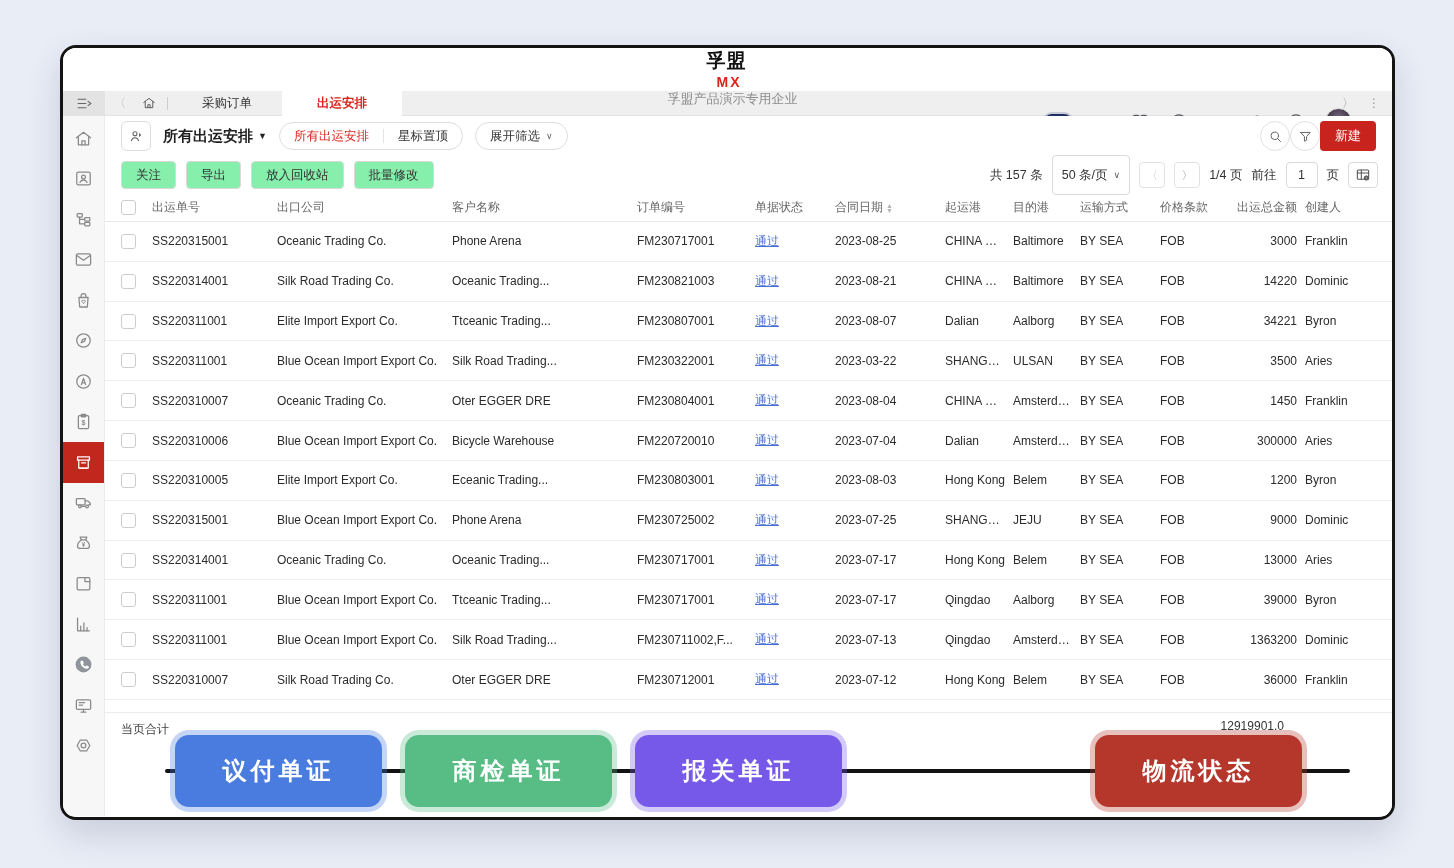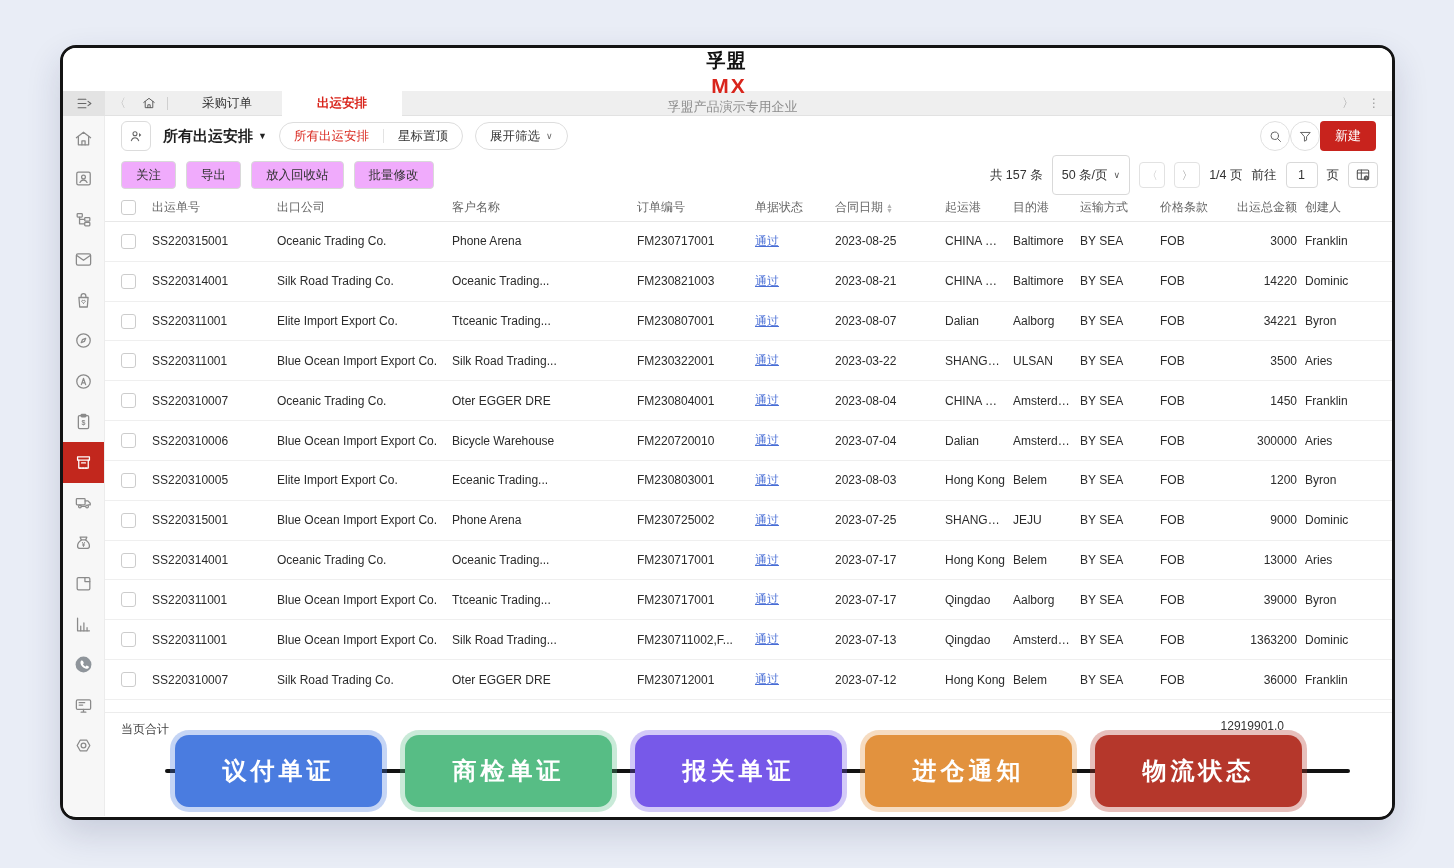--- a/index.html
+++ b/index.html
@@ -7,21 +7,21 @@
   body { background:#e9edf6; font-family:"Liberation Sans","DejaVu Sans",sans-serif; color:#333; }
 
   
   .window { position:absolute; left:60px; top:45px; width:1335px; height:775px;
     background:#fff; border:3px solid #141414; border-radius:16px; overflow:hidden;
     box-shadow:0 14px 34px rgba(30,40,80,.16); }
 
   
   .app-header { height:43px; display:flex; align-items:center; padding:0 16px 0 14px; background:#fff;flex-direction:column; }
   .logo-cn { font-size:19px; font-weight:900; color:#111; letter-spacing:1px; }
-  .logo-mx { font-size:21px; font-weight:700; color:#d9251c; letter-spacing:2px; margin-left:5px; }
+  .logo-mx { font-size:14px; font-weight:700; color:#d9251c; letter-spacing:2px; margin-left:5px; }
   .company { font-size:13px; color:#8d8d8d; margin-left:12px; }
   .hd-right { margin-left:auto; display:flex; align-items:center; gap:19px; }
   .hd-ic { width:20px; height:20px; color:#5a5f66; display:flex; align-items:center; justify-content:center; position:relative; }
   .hd-ic svg { width:20px; height:20px; }
   .ai-pill { background:#1e2f66; color:#fff; font-size:9px; font-weight:700; border-radius:9px;
     padding:3px 9px; letter-spacing:.5px; box-shadow:0 0 0 2px rgba(30,47,102,.18); }
   .avatar { width:27px; height:27px; border-radius:50%;
     background:radial-gradient(circle at 50% 35%, #7a6a80 0%, #4a3f50 45%, #221d28 100%);
     border:1px solid #d8d8d8; }
   .chev-dn { color:#888; font-size:10px; }
@@ -62,21 +62,21 @@
   .pill.expand { padding:6px 14px; gap:6px; color:#333; }
   .pill .vchev { font-size:9px; color:#666; }
   .filter-right { margin-left:auto; display:flex; align-items:center; }
   .circ-btn { width:30px; height:30px; border:1px solid #e0e0e0; border-radius:50%; background:#fff;
     display:flex; align-items:center; justify-content:center; color:#666; }
   .circ-btn svg { width:15px; height:15px; }
   .btn-create { background:#c8231d; color:#fff; font-size:13px; border-radius:4px; padding:6px 15px; font-weight:500; }
 
   
   .toolbar { height:38px; display:flex; align-items:center; padding:0 14px 0 16px; gap:10px; }
-  .tb-btn { height:28px; padding:0 14px; border:1px solid #d9d9d9; border-radius:4px; background:#f0abfc;
+  .tb-btn { height:28px; padding:0 14px; border:1px solid #d9d9d9; border-radius:4px; background:#86efac;
     font-size:12.5px; color:#333; display:flex; align-items:center; }
   .tb-right { margin-left:auto; display:flex; align-items:center; gap:9px; font-size:12.5px; color:#333; }
   .pgsize { height:40px; border:1px solid #d9d9d9; border-radius:4px; padding:0 9px; display:flex;
     align-items:center; gap:6px; background:#fff; }
   .pgsize .vchev { font-size:9px; color:#555; }
   .nav-btn { width:26px; height:26px; border:1px solid #e2e2e2; border-radius:4px; background:#fff;
     display:flex; align-items:center; justify-content:center; color:#c0c0c0; font-size:11px; }
   .nav-btn.next { color:#8a8a8a; }
   .goto-input { width:32px; height:26px; border:1px solid #d9d9d9; border-radius:4px; text-align:center;
     font-size:12.5px; color:#333; font-family:inherit; }
@@ -678,16 +678,15 @@
         <span class="sum-total">12919901.0</span>
       </div>
     </div>
   </div>
 
   <div class="flow-layer">
     <div class="flow-line"></div>
   <div class="flow-btn" style="left: 112px; background: rgb(74, 124, 224); box-shadow: rgba(74, 124, 224, 0.32) 0px 0px 0px 5px;">议付单证</div>
       <div class="flow-btn" style="left: 342px; background: rgb(87, 189, 133); box-shadow: rgba(87, 189, 133, 0.32) 0px 0px 0px 5px;">商检单证</div>
       <div class="flow-btn" style="left: 572px; background: rgb(119, 89, 233); box-shadow: rgba(119, 89, 233, 0.32) 0px 0px 0px 5px;">报关单证</div>
-      <div class="flow-btn" style="left: 802px; background: rgb(226, 146, 62); box-shadow: rgba(226, 146, 62, 0.32) 0px 0px 0px 5px;">进仓通知</div>
       <div class="flow-btn" style="left: 1032px; background: rgb(181, 55, 43); box-shadow: rgba(181, 55, 43, 0.32) 0px 0px 0px 5px;">物流状态</div>
     </div>
 </div>
 
 </body></html>

